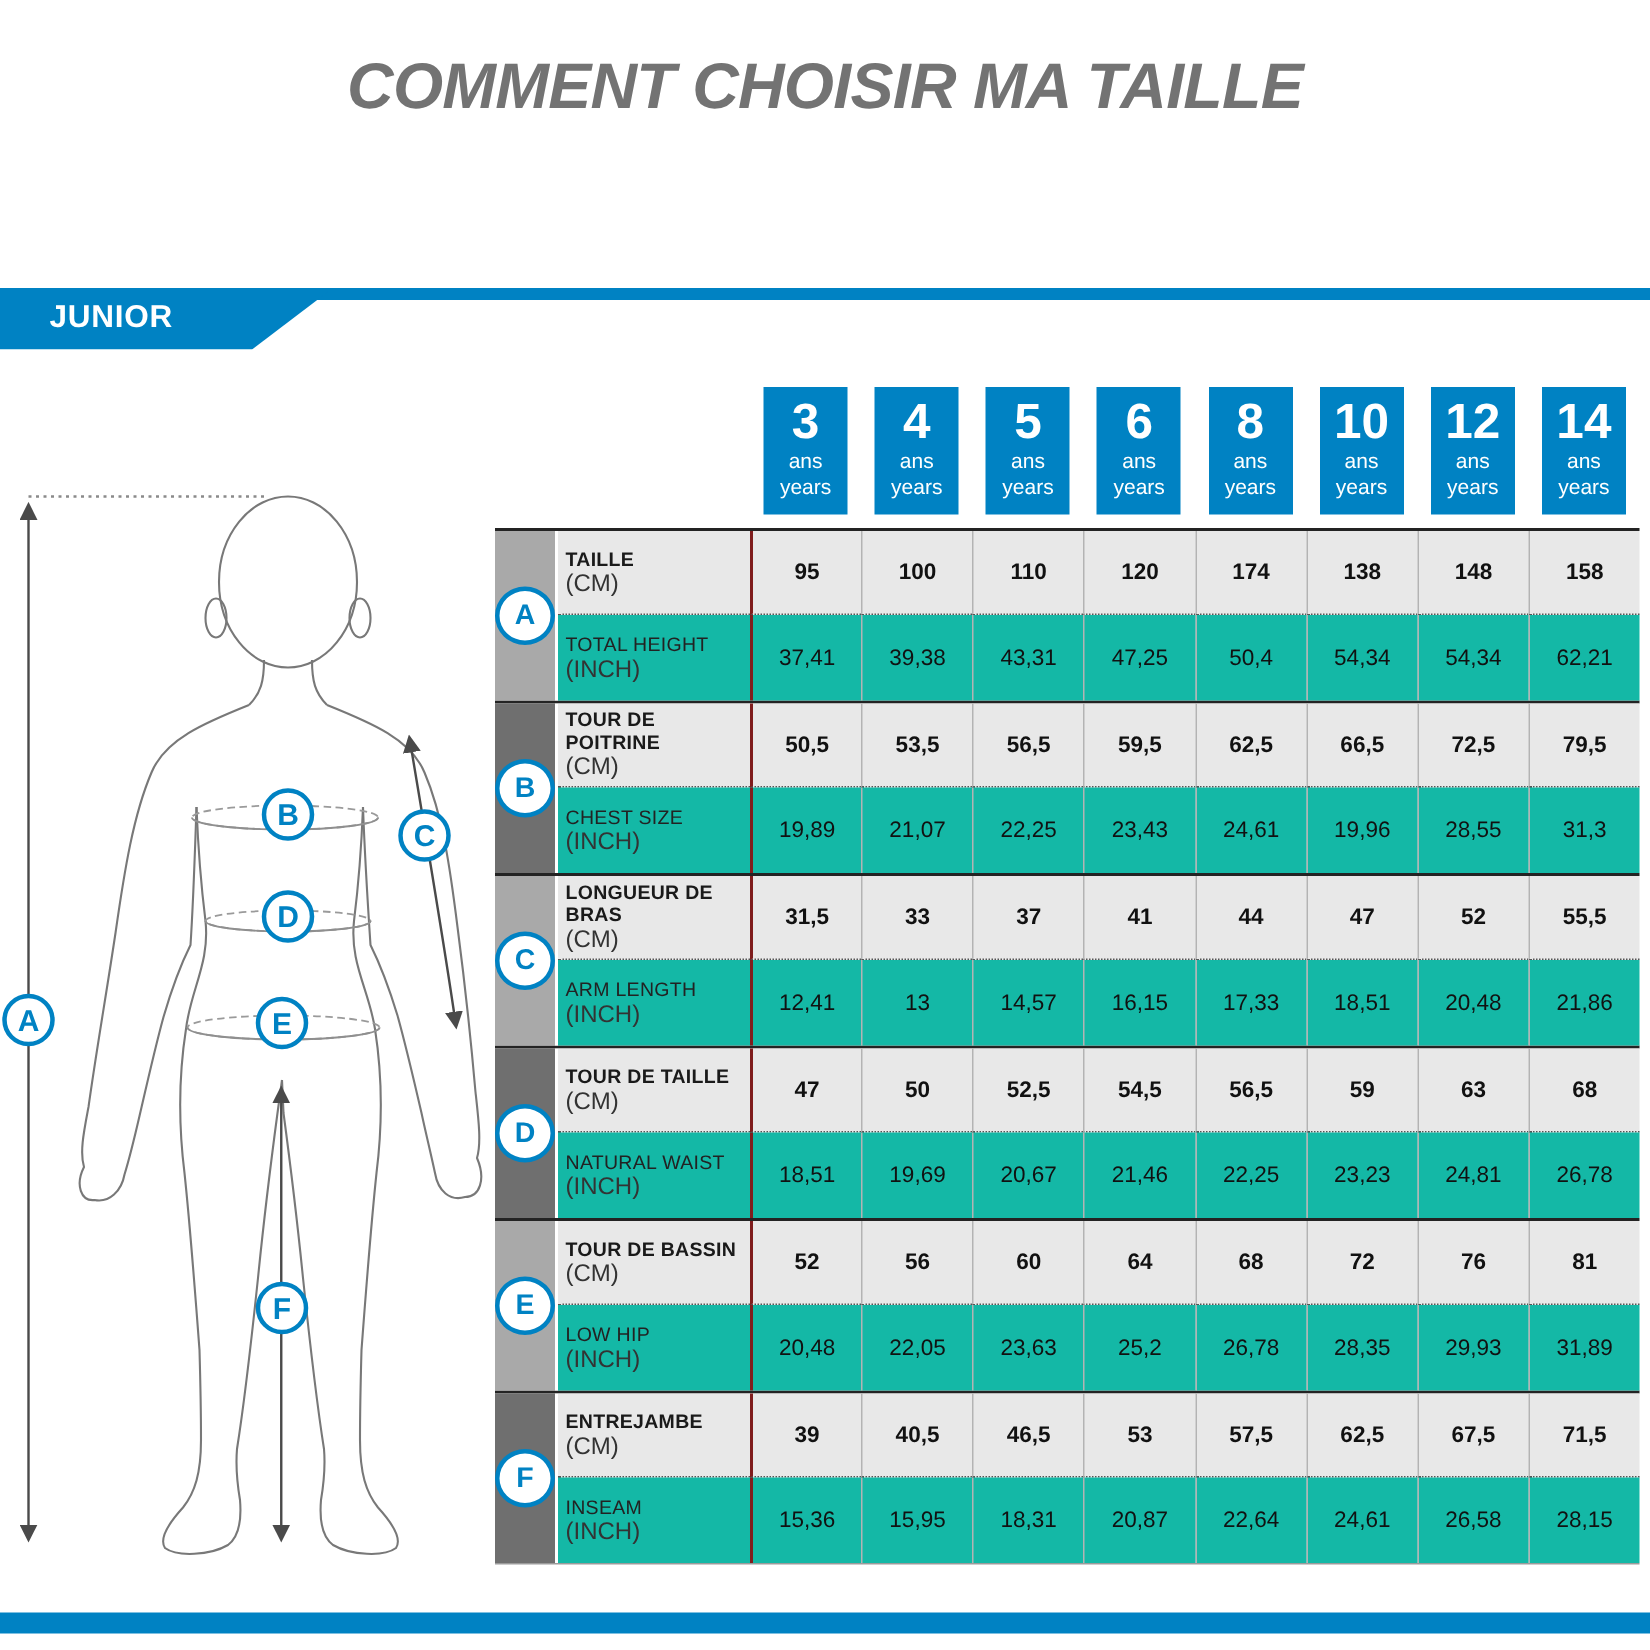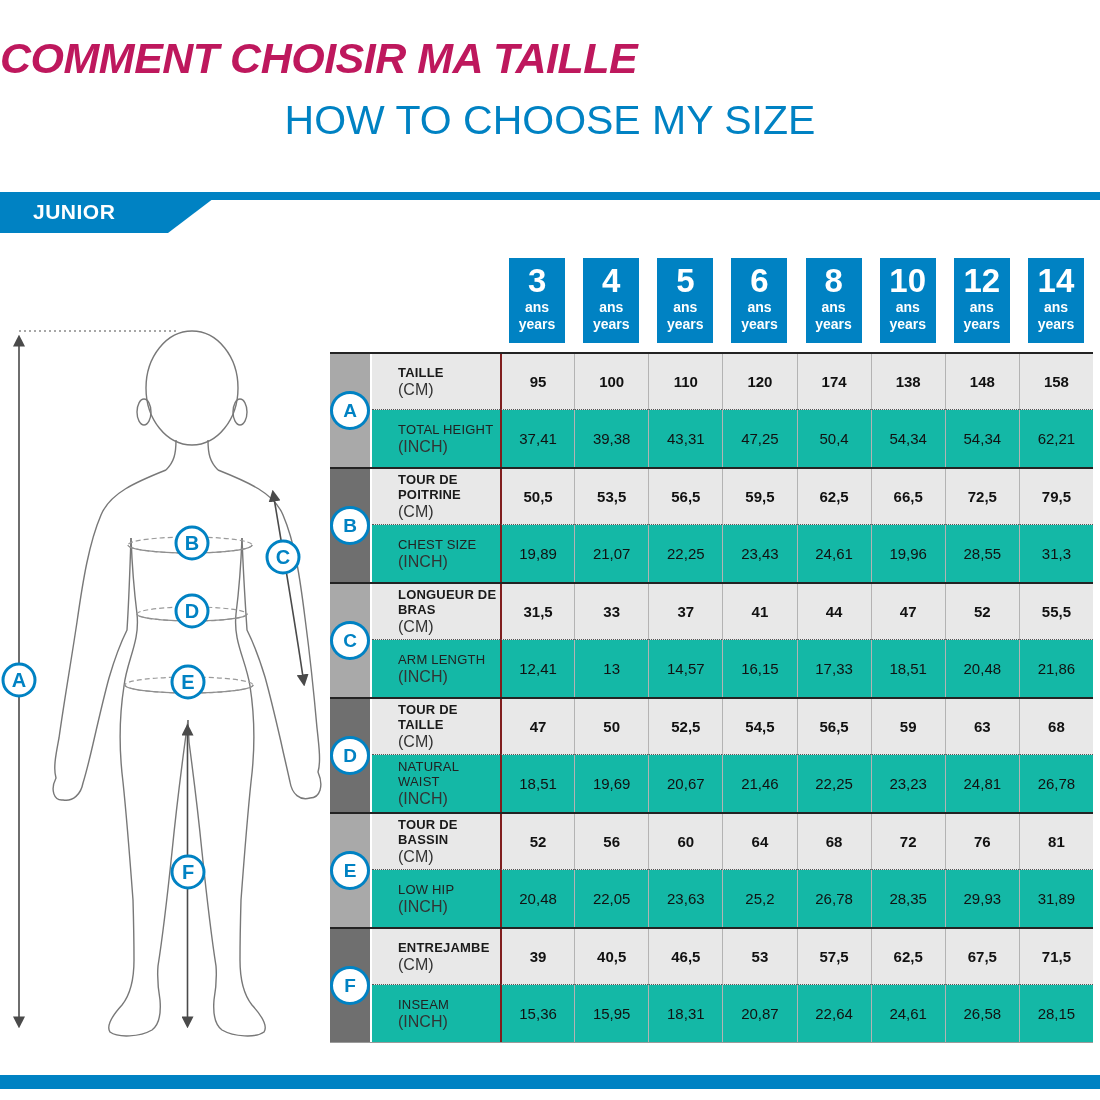--- a/index.html
+++ b/index.html
@@ -1,63 +1,62 @@
 <!DOCTYPE html>
 <html><head>
 <meta charset="utf-8">
 <style>
   html,body{margin:0;padding:0;background:#fff;}
   .page{
     position:relative;width:1100px;height:1100px;background:#fff;overflow:hidden;
     font-family:"Liberation Sans", sans-serif;color:#111;
   }
   
-  .title-fr{position:absolute;top:34px;left:0;width:1100px;text-align:left;
-    font-size:43px;font-weight:700;font-style:italic;color:#be185d;letter-spacing:-0.5px;}
+  .title-fr{position:absolute;top:34px;left:0;width:1100px;text-align:center;
+    font-size:43px;font-weight:700;font-style:italic;color:#737373;letter-spacing:-0.5px;}
   .title-en{position:absolute;top:97px;left:0;width:1100px;text-align:center;
     font-size:41px;font-weight:400;color:#0082C3;letter-spacing:0px;}
   
   .banner{position:absolute;top:192px;left:0;width:1008px;height:41px;}
   .banner-label{position:absolute;top:8px;left:33px;color:#fff;font-size:21px;font-weight:700;letter-spacing:0.5px;}
   
   .bottom-bar{position:absolute;top:1075px;left:0;width:1100px;height:14px;background:#0082C3;}
   
   .diagram{position:absolute;top:300px;left:0;width:330px;height:740px;}
   .badge-text{font-family:"Liberation Sans",sans-serif;font-size:20px;font-weight:700;fill:#0082C3;text-anchor:middle;}
   
   .table-wrap{position:absolute;left:330px;top:258px;width:763px;}
   #age-header{display:grid;grid-template-columns:42px 128px repeat(8,1fr);height:85px;}
   .hcell{display:flex;justify-content:center;align-items:stretch;}
   .age-box{width:56px;height:85px;background:#0082C3;color:#fff;text-align:center;box-sizing:border-box;padding-top:5px;}
   .age-num{font-size:33px;font-weight:700;line-height:36px;}
-  .age-unit{font-size:14px;line-height:17px;font-weight:bold;}
+  .age-unit{font-size:14px;line-height:17px;}
   #size-table{margin-top:9px;border-bottom:1px solid #9b9b9b;}
   .section{display:grid;grid-template-columns:42px 128px repeat(8,1fr);grid-template-rows:56px 57px;border-top:2px solid #232323;}
   .letter-cell{grid-row:1/3;background:#a9a9a9;display:flex;align-items:center;justify-content:center;border-right:2px solid #fff;}
   .section.dark .letter-cell{background:#6f6f6f;}
   .letter-badge{width:36px;height:33px;border-radius:50%;background:#fff;border:3px solid #0082C3;
     color:#0082C3;font-weight:700;font-size:19px;display:flex;align-items:center;justify-content:center;}
   .cell{box-sizing:border-box;}
   .cell.metric{background:#e8e8e8;border-bottom:1px dotted #555;}
   .cell.imperial{background:#14b8a6;}
-  .label-cell{display:flex;flex-direction:column;justify-content:center;padding-left:26px;gap:1px;}
+  .label-cell{display:flex;flex-direction:column;justify-content:center;padding-left:5px;gap:1px;}
   .lbl-main{font-size:13px;font-weight:700;color:#1a1a1a;letter-spacing:0.2px;}
   .imperial .lbl-main{font-weight:400;color:#222;}
   .lbl-unit{font-size:16px;font-weight:400;color:#333;}
   .val{display:flex;align-items:center;justify-content:center;font-size:15px;color:#111;border-left:1px solid #b3b3b3;}
   .val.metric{font-weight:700;}
   .val.first{border-left:2px solid #7f1d1d;}
 </style>
 </head>
 <body>
 
 <div class="page">
 
   <div class="title-fr">COMMENT CHOISIR MA TAILLE</div>
-  <div class="title-en">HOW TO CHOOSE MY SIZE</div>
 
   <div class="banner">
     <svg width="1100" height="41">
       <rect x="0" y="0" width="1100" height="8" fill="#0082C3"></rect>
       <polygon points="0,0 222,0 168,41 0,41" fill="#0082C3"></polygon>
     </svg>
     <div class="banner-label">JUNIOR</div>
   </div>
 
   <div class="diagram">

